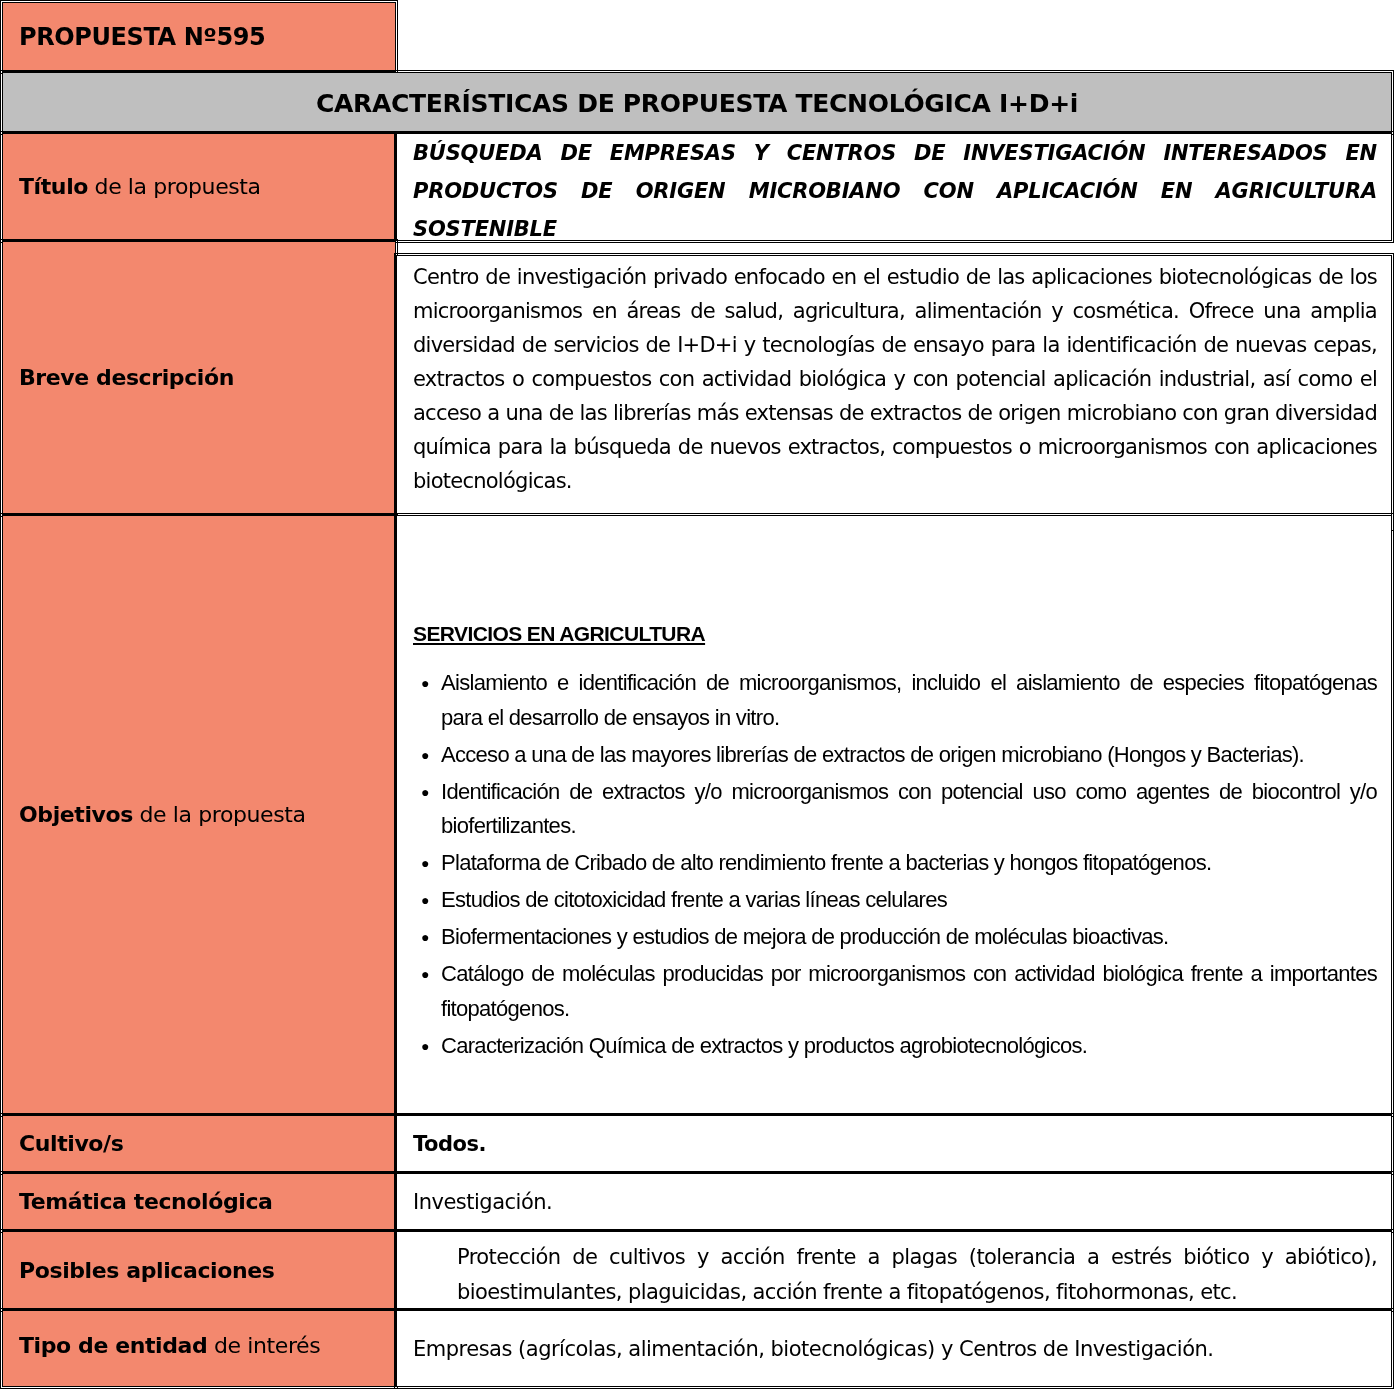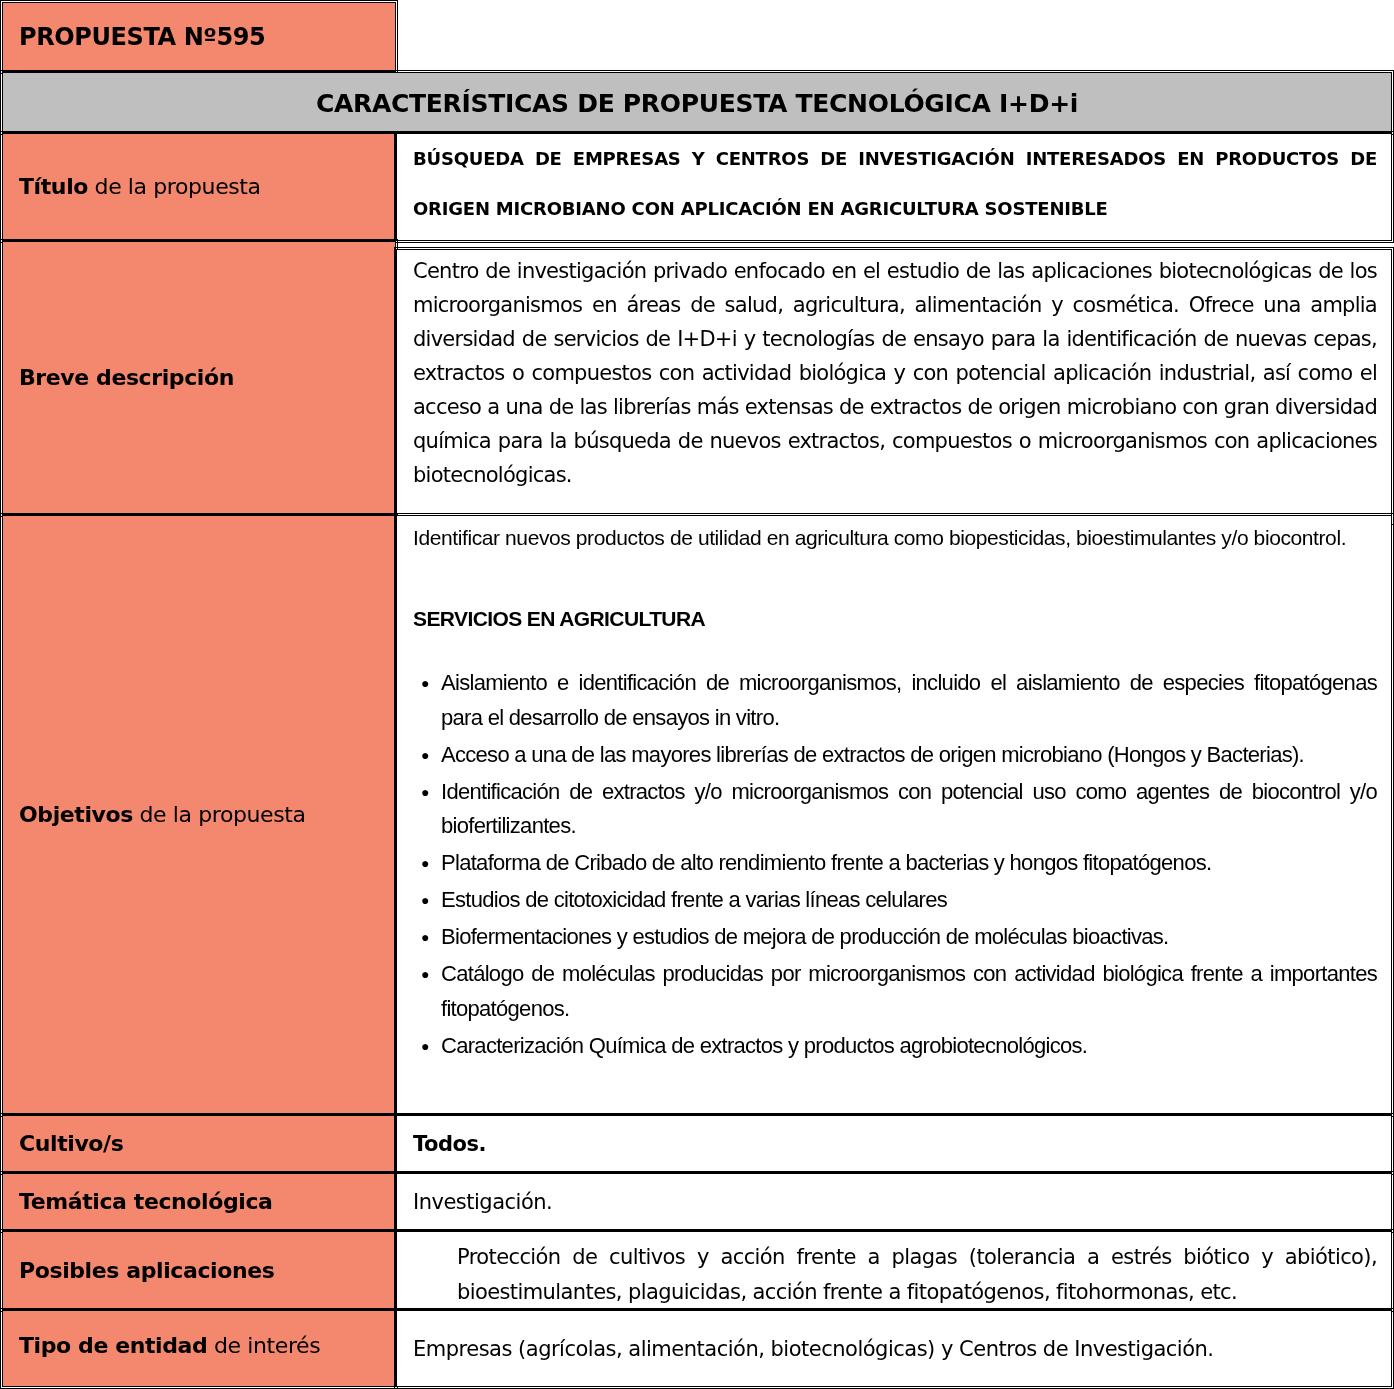--- a/index.html
+++ b/index.html
@@ -6,24 +6,24 @@
   body { width: 1394px; height: 1389px; position: relative; overflow: hidden;
          font-family: "DejaVu Sans", "Liberation Sans", sans-serif; color: #000; }
   .cell { position: absolute; box-sizing: border-box; border: 1px solid #000; outline: 1px solid #000; outline-offset: 1px; }
   .salmon { background: #F3886E; }
   .gray { background: #BFBFBF; }
   .white { background: #ffffff; }
   .lbl { position: absolute; left: 16px; font-size: 22px; line-height: 26px; top: 50%; transform: translateY(-50%); white-space: nowrap; letter-spacing: -0.4px; }
   .b { font-weight: bold; }
   .val { position: absolute; left: 16px; right: 14px; font-size: 21px; letter-spacing: -0.5px; }
   .hdr { position: absolute; left: 0; right: 0; top: 50%; transform: translateY(-50%); text-align: center; font-size: 25px; font-weight: bold; letter-spacing: -0.3px; }
-  .title-val { font-weight: bold; font-size: 18px; line-height: 50px; top: 0; text-align: justify; text-align-last: left; letter-spacing: -0.2px; }
+  .title-val { font-weight: bold; font-size: 21px; line-height: 38px; top: 0; text-align: justify; text-align-last: left; letter-spacing: -0.2px; font-style: italic; }
   .desc-val { top: 4px; line-height: 34px; text-align: justify; text-align-last: left; letter-spacing: -0.75px; word-spacing: -1px; }
   .obj-intro { top: 2px; line-height: 39px; text-align: justify; text-align-last: left; font-family: "Liberation Sans Narrow", "Liberation Sans", sans-serif; letter-spacing: -0.4px; }
-  .obj-sub { top: 86px; font-weight: bold; line-height: 34px; letter-spacing: -0.6px; font-family: "Liberation Sans", sans-serif; }
+  .obj-sub { top: 101px; font-weight: bold; text-decoration: underline; line-height: 34px; letter-spacing: -0.6px; font-family: "Liberation Sans", sans-serif; }
   .obj-list { position: absolute; left: 16px; right: 14px; top: 150px; margin: 0; padding: 0; list-style: none; font-family: "Liberation Sans", sans-serif; font-size: 22px; letter-spacing: -0.7px; }
   .obj-list li { position: relative; padding-left: 28px; line-height: 34.5px; margin-bottom: 2.5px; text-align: justify; text-align-last: left; }
   .bullet { position: absolute; left: 8px; top: 0; font-size: 14px; }
   .single { top: 50%; transform: translateY(-50%); }
   .two { top: 8px; line-height: 35px; text-align: justify; text-align-last: left; letter-spacing: -0.6px; margin-left: 44px; }
 </style>
 </head>
 <body>
 
 <div class="cell salmon" style="left:2px; top:2px; width:394px; height:70px;">
@@ -37,29 +37,28 @@
 <div class="cell salmon" style="left:2px; top:133px; width:394px; height:108px;">
   <span class="lbl"><b>Título</b><span> de la propuesta</span></span>
 </div>
 <div class="cell white" style="left:396px; top:133px; width:996px; height:108px;">
   <div class="val title-val">BÚSQUEDA DE EMPRESAS Y CENTROS DE INVESTIGACIÓN INTERESADOS EN PRODUCTOS DE ORIGEN MICROBIANO CON APLICACIÓN EN AGRICULTURA SOSTENIBLE</div>
 </div>
 
 <div class="cell salmon" style="left:2px; top:241px; width:394px; height:274px;">
   <span class="lbl b">Breve descripción</span>
 </div>
-<div class="cell white" style="left:396px; top:249px; width:996px; height:274px;">
+<div class="cell white" style="left:396px; top:255px; width:996px; height:274px;">
   <div class="val desc-val">Centro de investigación privado enfocado en el estudio de las aplicaciones biotecnológicas de los microorganismos en áreas de salud, agricultura, alimentación y cosmética. Ofrece una amplia diversidad de servicios de I+D+i y tecnologías de ensayo para la identificación de nuevas cepas, extractos o compuestos con actividad biológica y con potencial aplicación industrial, así como el acceso a una de las librerías más extensas de extractos de origen microbiano con gran diversidad química para la búsqueda de nuevos extractos, compuestos o microorganismos con aplicaciones biotecnológicas.</div>
 </div>
 
 <div class="cell salmon" style="left:2px; top:515px; width:394px; height:600px;">
   <span class="lbl"><b>Objetivos</b><span> de la propuesta</span></span>
 </div>
 <div class="cell white" style="left:396px; top:515px; width:996px; height:600px;">
-  <div class="val obj-intro">Identificar nuevos productos de utilidad en agricultura como biopesticidas, bioestimulantes y/o biocontrol.</div>
   <div class="val obj-sub">SERVICIOS EN AGRICULTURA</div>
   <ul class="obj-list">
     <li><span class="bullet">●</span><span>Aislamiento e identificación de microorganismos, incluido el aislamiento de especies fitopatógenas para el desarrollo de ensayos in vitro.</span></li>
     <li><span class="bullet">●</span><span>Acceso a una de las mayores librerías de extractos de origen microbiano (Hongos y Bacterias).</span></li>
     <li><span class="bullet">●</span><span>Identificación de extractos y/o microorganismos con potencial uso como agentes de biocontrol y/o biofertilizantes.</span></li>
     <li><span class="bullet">●</span><span>Plataforma de Cribado de alto rendimiento frente a bacterias y hongos fitopatógenos.</span></li>
     <li><span class="bullet">●</span><span>Estudios de citotoxicidad frente a varias líneas celulares</span></li>
     <li><span class="bullet">●</span><span>Biofermentaciones y estudios de mejora de producción de moléculas bioactivas.</span></li>
     <li><span class="bullet">●</span><span>Catálogo de moléculas producidas por microorganismos con actividad biológica frente a importantes fitopatógenos.</span></li>
     <li><span class="bullet">●</span><span>Caracterización Química de extractos y productos agrobiotecnológicos.</span></li>

